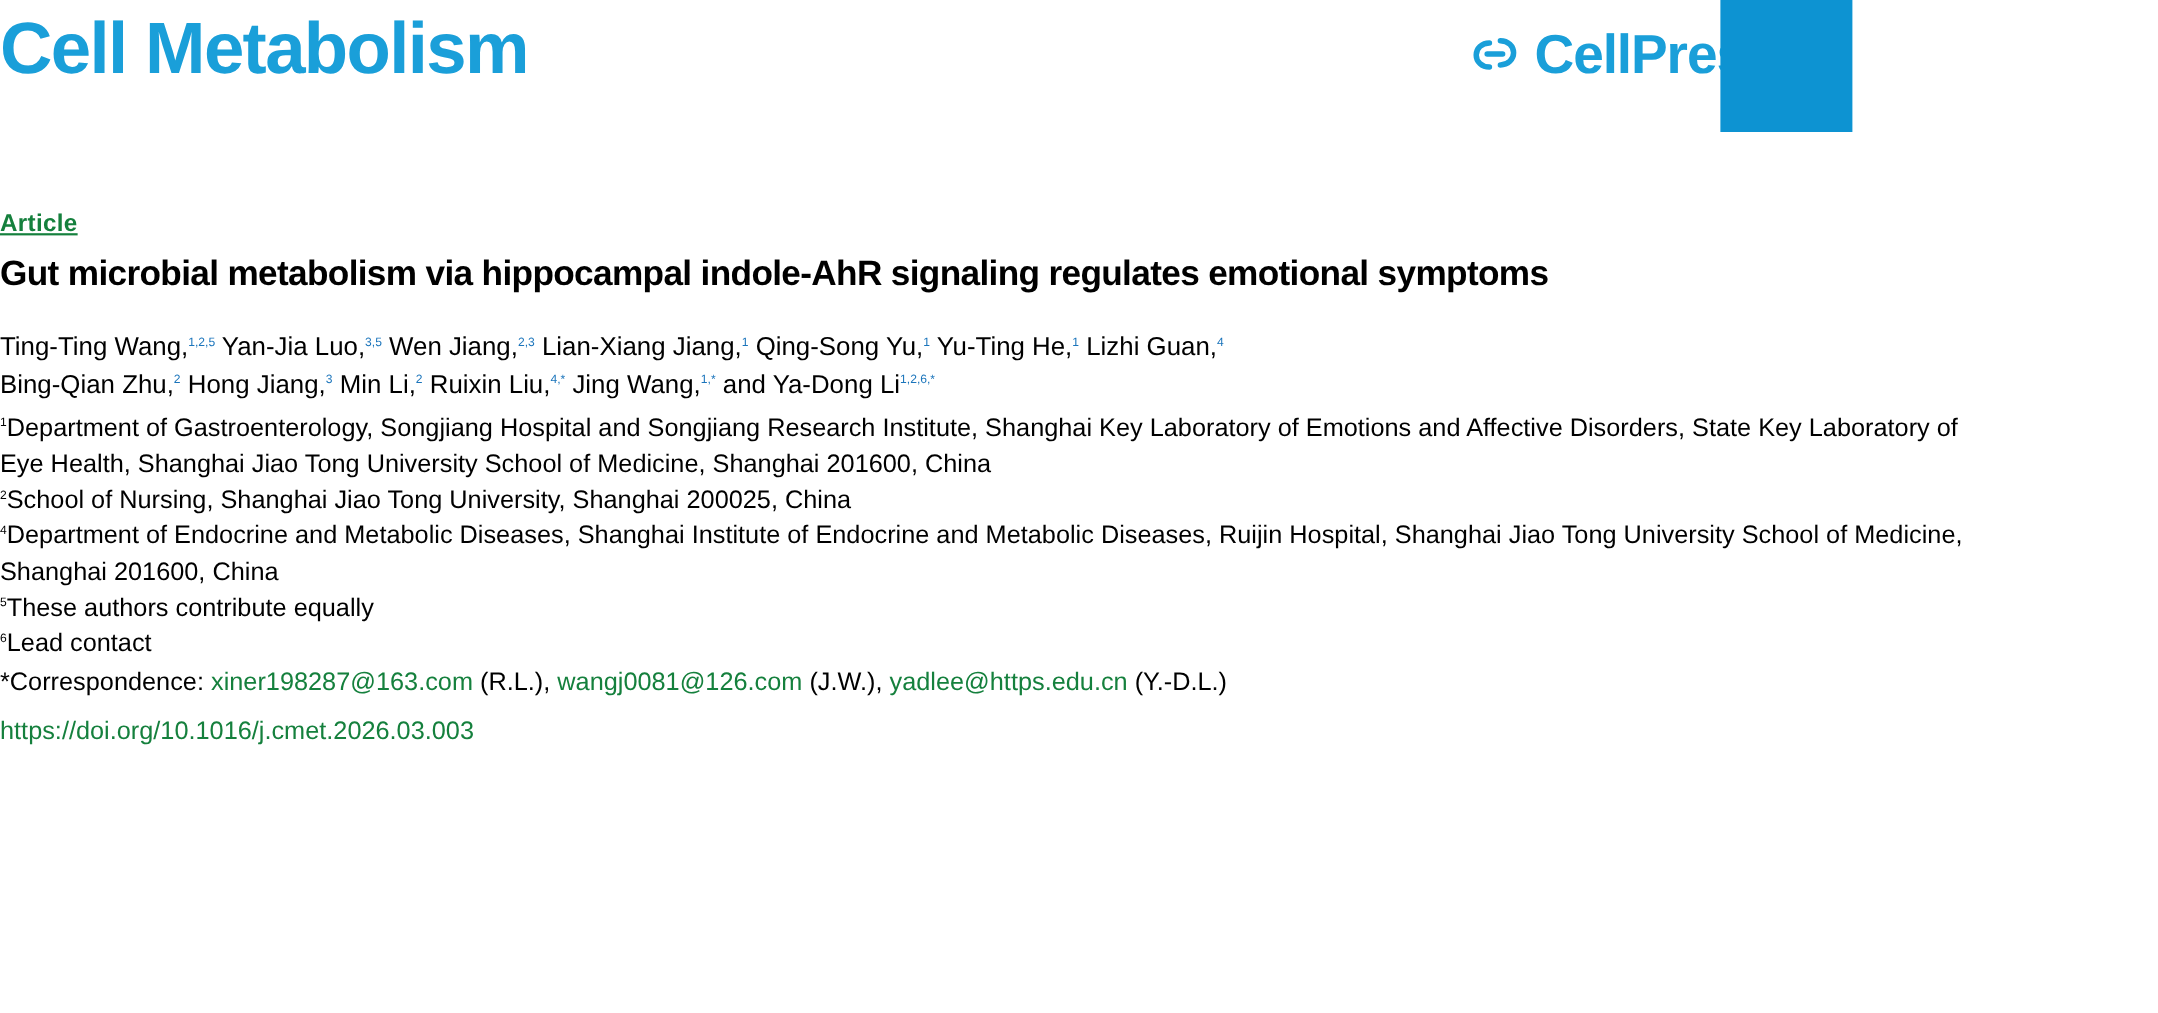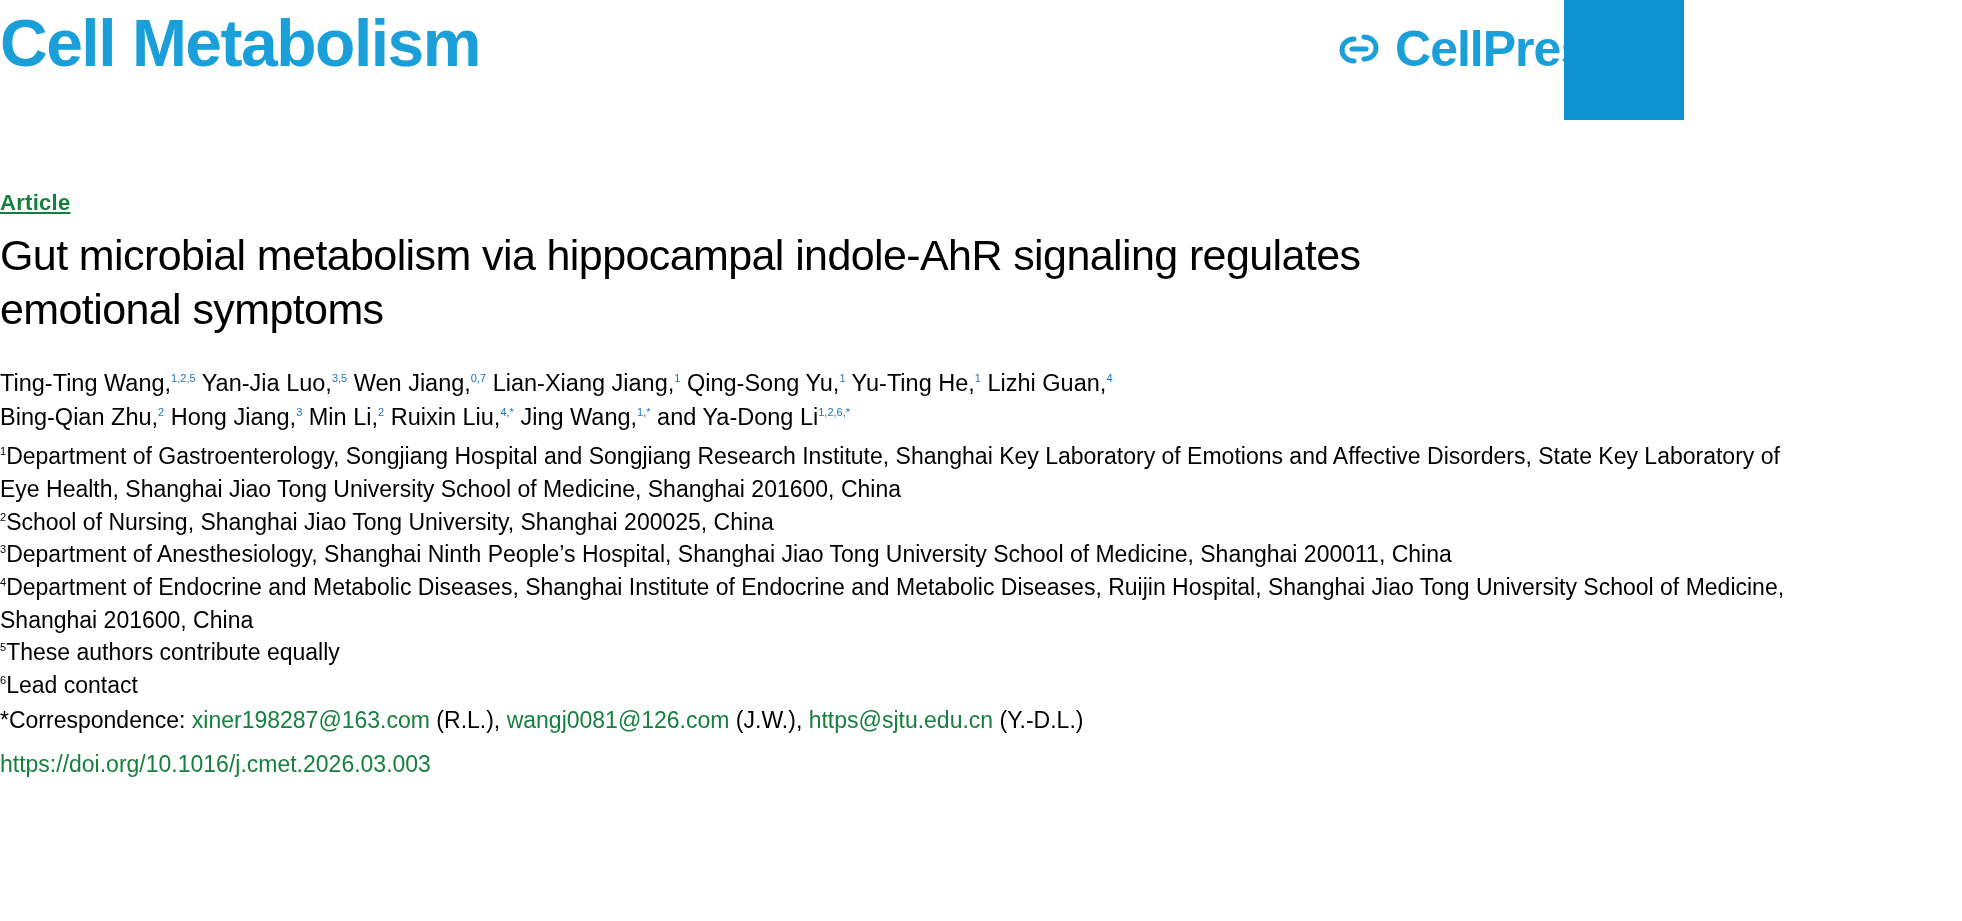--- a/index.html
+++ b/index.html
@@ -75,22 +75,22 @@
   }
   .article-kicker {
     font-size: 22px;
     font-weight: bold;
     color: #15803d;
     letter-spacing: 0.3px;
     margin: 0 0 12px 0;
     text-decoration: underline;
   }
   .article-title {
-    font-size: 43px;
-    font-weight: normal;
+    font-size: 32px;
+    font-weight: bold;
     line-height: 1.26;
     letter-spacing: -0.6px;
     margin: 0 0 30px 0;
     max-width: 1530px;
   }
 
   
   .authors {
     font-size: 23.5px;
     line-height: 1.45;
@@ -158,49 +158,48 @@
   <div class="content">
 
     <div class="article-kicker">Article</div>
 
     <h1 class="article-title">Gut microbial metabolism via hippocampal indole-AhR signaling regulates emotional symptoms</h1>
 
     <div class="authors">
       <div>
         <span><span>Ting-Ting Wang,</span><sup class="supblue">1,2,5</sup></span>
         <span><span>Yan-Jia Luo,</span><sup class="supblue">3,5</sup></span>
-        <span><span>Wen Jiang,</span><sup class="supblue">0,7</sup></span>
+        <span><span>Wen Jiang,</span><sup class="supblue">2,3</sup></span>
         <span><span>Lian-Xiang Jiang,</span><sup class="supblue">1</sup></span>
         <span><span>Qing-Song Yu,</span><sup class="supblue">1</sup></span>
         <span><span>Yu-Ting He,</span><sup class="supblue">1</sup></span>
         <span><span>Lizhi Guan,</span><sup class="supblue">4</sup></span>
       </div>
       <div>
         <span><span>Bing-Qian Zhu,</span><sup class="supblue">2</sup></span>
         <span><span>Hong Jiang,</span><sup class="supblue">3</sup></span>
         <span><span>Min Li,</span><sup class="supblue">2</sup></span>
         <span><span>Ruixin Liu,</span><sup class="supblue">4,*</sup></span>
         <span><span>Jing Wang,</span><sup class="supblue">1,*</sup></span>
         <span><span>and Ya-Dong Li</span><sup class="supblue">1,2,6,*</sup></span>
       </div>
     </div>
 
     <div class="affils">
       <p class="affil"><sup>1</sup><span>Department of Gastroenterology, Songjiang Hospital and Songjiang Research Institute, Shanghai Key Laboratory of Emotions and Affective Disorders, State Key Laboratory of Eye Health, Shanghai Jiao Tong University School of Medicine, Shanghai 201600, China</span></p>
       <p class="affil"><sup>2</sup><span>School of Nursing, Shanghai Jiao Tong University, Shanghai 200025, China</span></p>
-      <p class="affil"><sup>3</sup><span>Department of Anesthesiology, Shanghai Ninth People’s Hospital, Shanghai Jiao Tong University School of Medicine, Shanghai 200011, China</span></p>
       <p class="affil"><sup>4</sup><span>Department of Endocrine and Metabolic Diseases, Shanghai Institute of Endocrine and Metabolic Diseases, Ruijin Hospital, Shanghai Jiao Tong University School of Medicine, Shanghai 201600, China</span></p>
       <p class="affil"><sup>5</sup><span>These authors contribute equally</span></p>
       <p class="affil"><sup>6</sup><span>Lead contact</span></p>
 
       <p class="affil corr"><span>*Correspondence:</span>
         <a class="link" href="#">xiner198287@163.com</a>
         <span>(R.L.),</span>
         <a class="link" href="#">wangj0081@126.com</a>
         <span>(J.W.),</span>
-        <a class="link" href="#">https@sjtu.edu.cn</a>
+        <a class="link" href="#">yadlee@https.edu.cn</a>
         <span>(Y.-D.L.)</span>
       </p>
 
       <p class="affil doi"><a class="link" href="#">https://doi.org/10.1016/j.cmet.2026.03.003</a></p>
     </div>
   </div>
 </div>
 
 </body></html>

